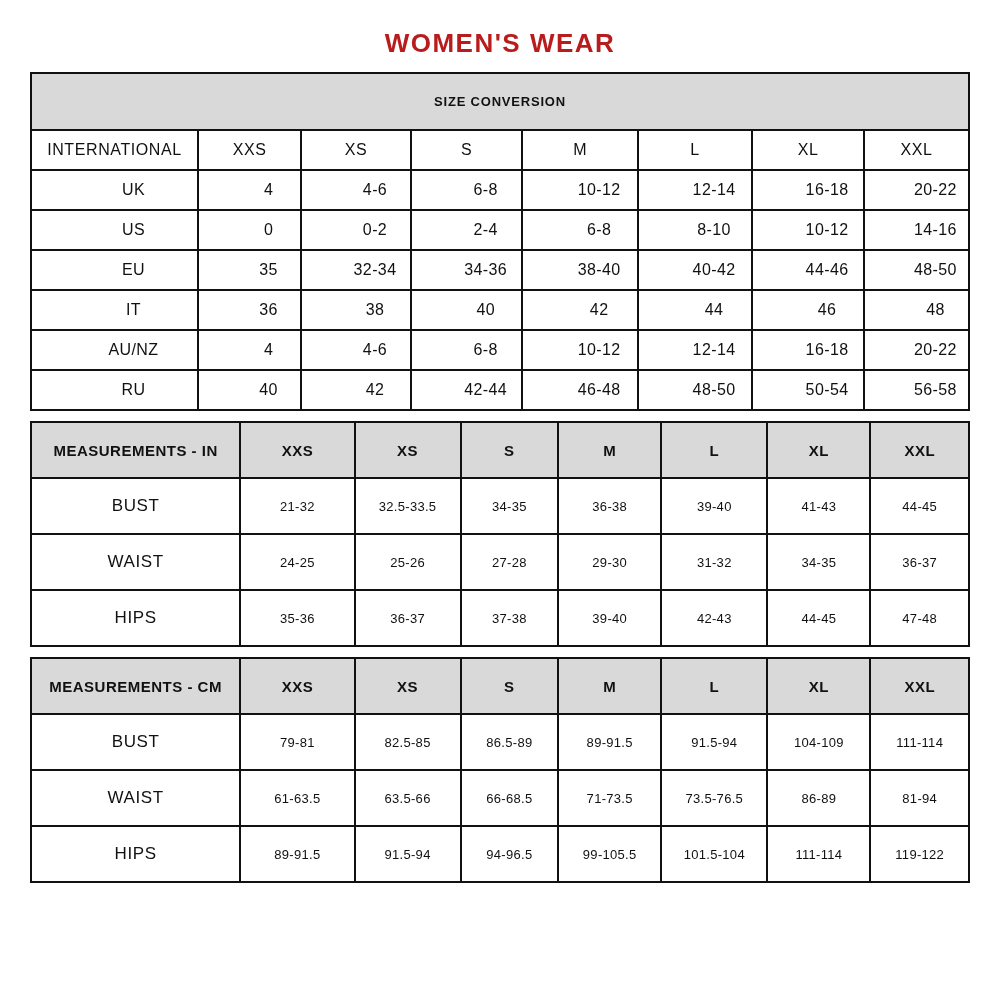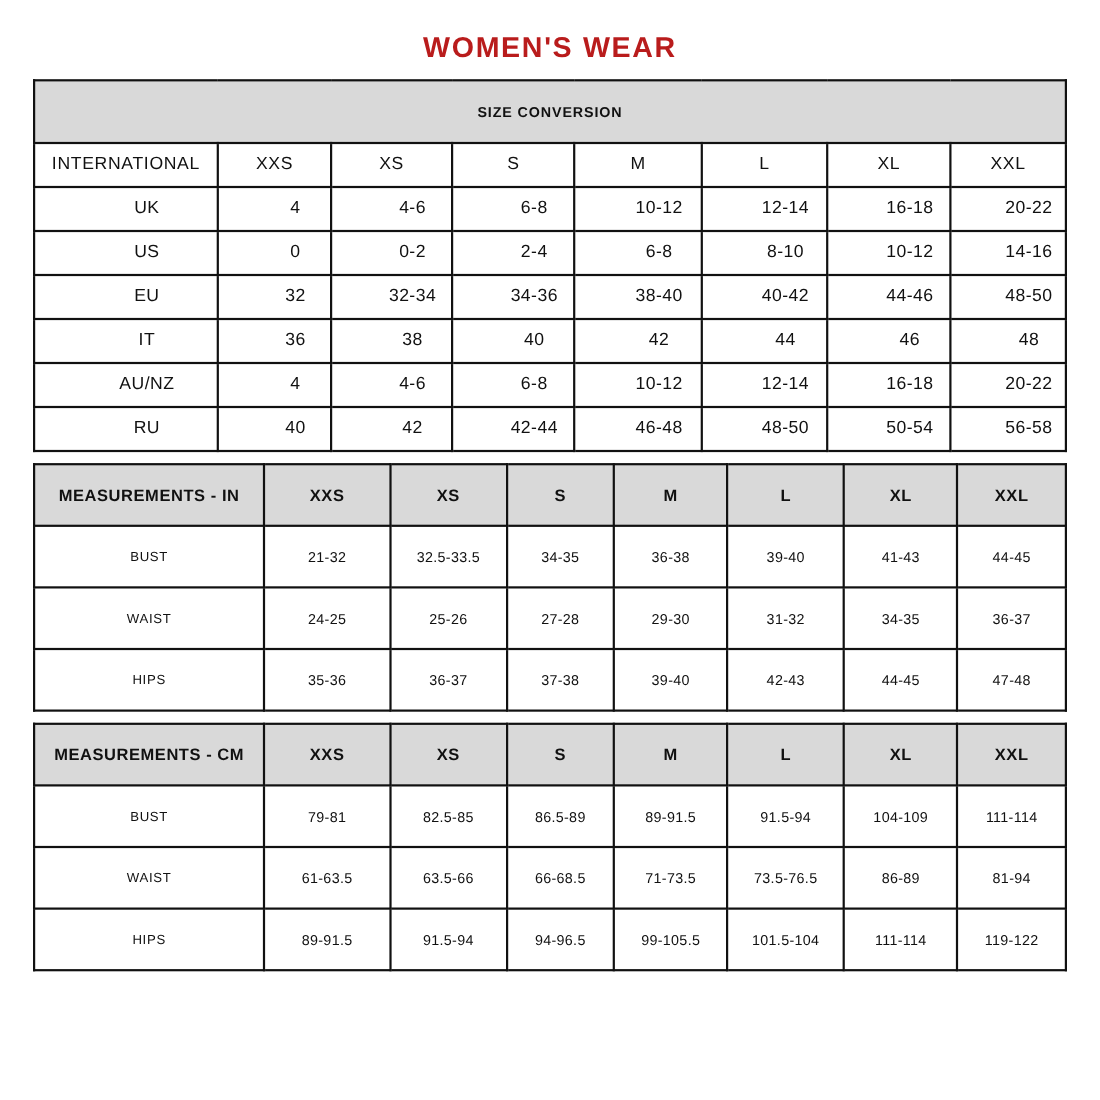--- a/index.html
+++ b/index.html
@@ -69,21 +69,21 @@
     font-weight: bold;
     font-size: 15px;
     letter-spacing: 0.5px;
   }
   .meas-table tbody tr { height: 56px; }
   .meas-table tbody td {
     font-size: 13px;
     letter-spacing: 0.3px;
   }
   .meas-table tbody td.row-label {
-    font-size: 12px;
+    font-size: 17px;
     letter-spacing: 0.6px;
   }
 </style>
 </head>
 <body>
 
 <h1 class="page-title">WOMEN'S WEAR</h1>
 
 <table class="size-table">
   <colgroup>
@@ -127,21 +127,21 @@
         <td>0</td>
         <td>0-2</td>
         <td>2-4</td>
         <td>6-8</td>
         <td>8-10</td>
         <td>10-12</td>
         <td>14-16</td>
       </tr>
       <tr>
         <td class="row-label">EU</td>
-        <td>32</td>
+        <td>35</td>
         <td>32-34</td>
         <td>34-36</td>
         <td>38-40</td>
         <td>40-42</td>
         <td>44-46</td>
         <td>48-50</td>
       </tr>
       <tr>
         <td class="row-label">IT</td>
         <td>36</td>

